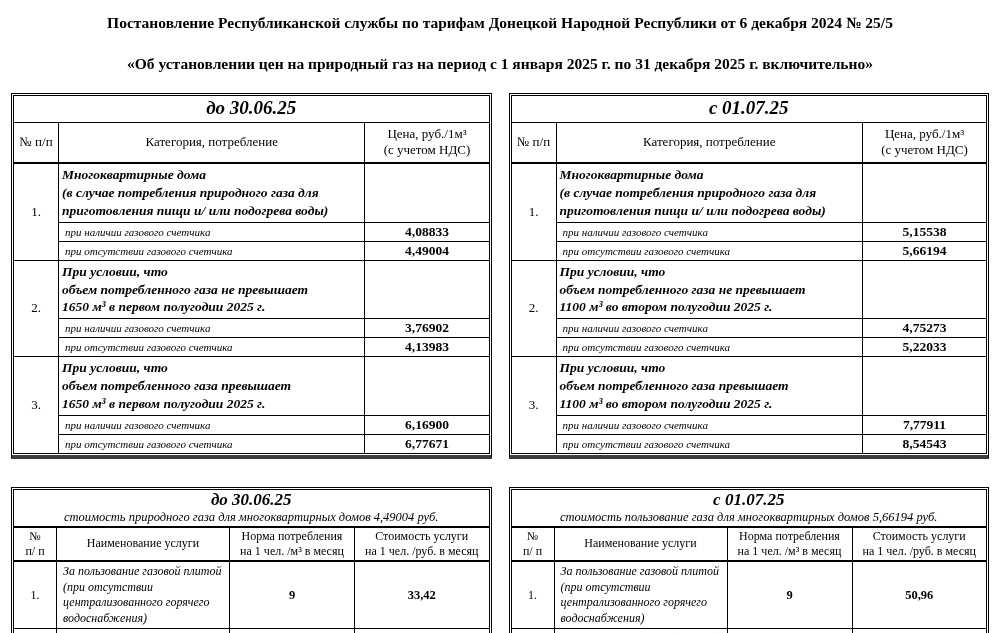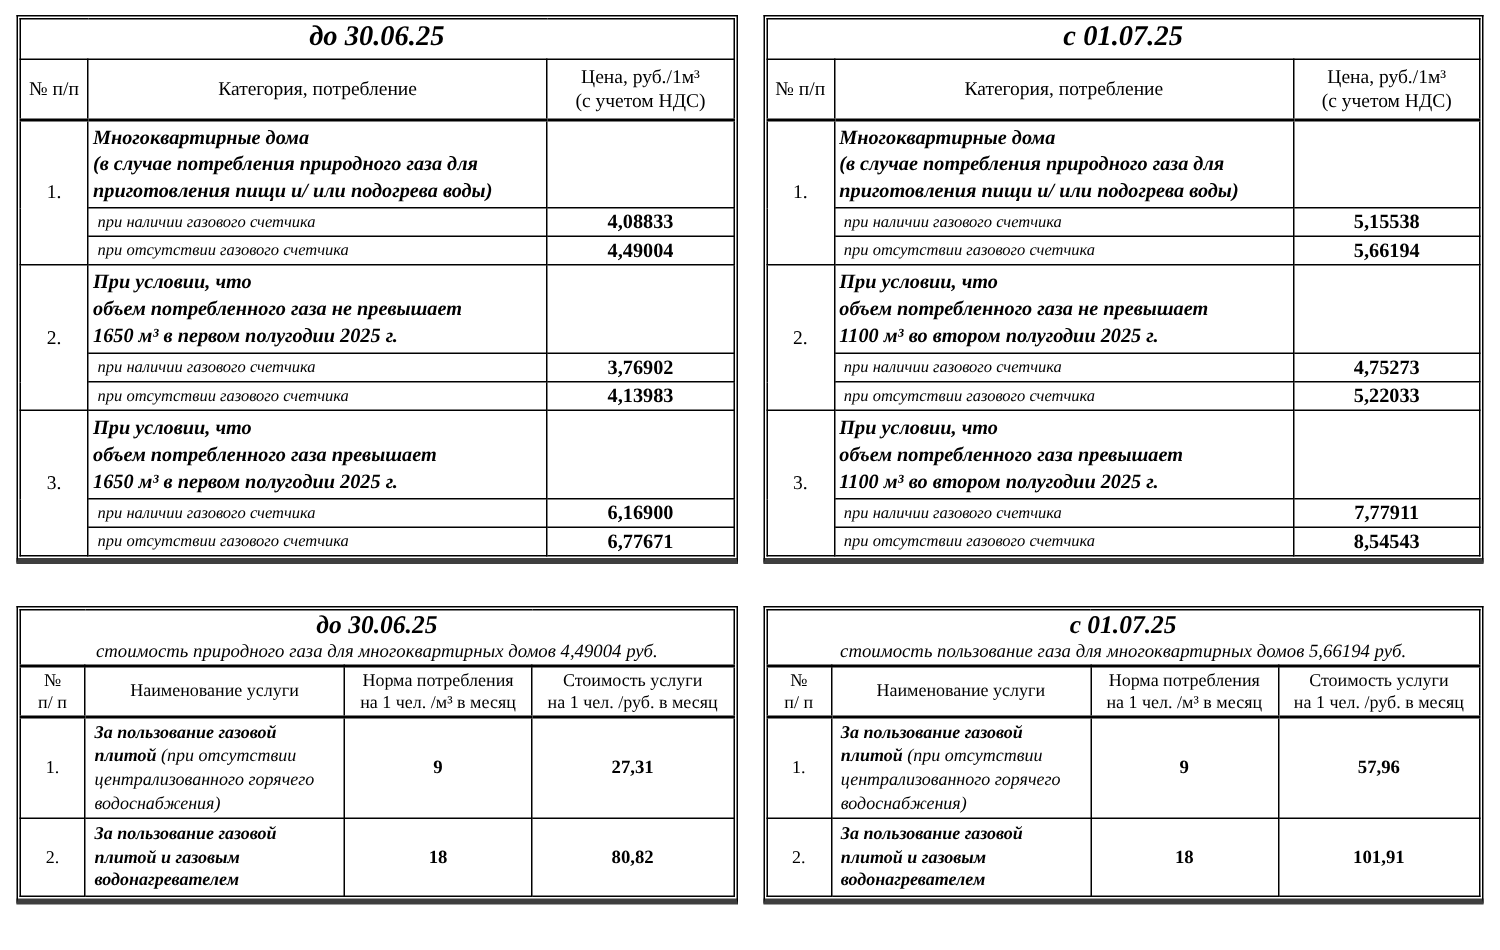--- a/index.html
+++ b/index.html
@@ -53,31 +53,33 @@
   .stab .s-titlecell { text-align: center; padding: 1px 2px; border-bottom: 2px solid #000; }
   .stab .s-period { font-style: italic; font-weight: bold; font-size: 17px; line-height: 1.1; }
   .stab .s-sub { font-style: italic; font-weight: normal; font-size: 12.5px; line-height: 1.2; }
   .stab .s-colhead th {
     font-weight: normal; font-size: 12px; text-align: center;
     line-height: 1.25; white-space: pre-line; height: 32px;
     border-bottom: 2px solid #000;
   }
   .stab .s-num { text-align: center; font-size: 12px; }
   .stab .s-name { font-size: 12px; line-height: 1.3; padding: 2px 6px; vertical-align: top; }
-  .stab .s-name .nb { font-weight: bold; font-style: italic; text-align: center; }
+  .stab .s-name .nb { font-weight: normal; font-style: italic; text-align: center; }
   .stab .s-name .nr { font-style: italic; }
   .stab .s-norm, .stab .s-cost { font-weight: bold; font-size: 12.5px; text-align: center; }
   .stab .r1 td { height: 58px; }
   .stab .r2 td { height: 46px; }
 </style>
 </head>
 <body>
 
 <div class="doc">
 
+  <div class="doc-title l1">Постановление Республиканской службы по тарифам Донецкой Народной Республики от 6 декабря 2024 № 25/5</div>
+  <div class="doc-title l2">«Об установлении цен на природный газ на период с 1 января 2025 г. по 31 декабря 2025 г. включительно»</div>
 
   <div class="tables-row">
 
     <div class="tbl-frame">
       <table class="ptab">
         <colgroup>
             <col style="width:45px">
             <col>
             <col style="width:124px">
           </colgroup>
@@ -240,21 +242,21 @@
 на 1 чел. /м³ в месяц</th>
             <th>Стоимость услуги
 на 1 чел. /руб. в месяц</th>
           </tr>
         </thead>
         <tbody>
           <tr class="r1">
             <td class="s-num">1.</td>
             <td class="s-name"><span class="nb">За пользование газовой плитой</span><span class="nr"> (при отсутствии централизованного горячего водоснабжения)</span></td>
             <td class="s-norm">9</td>
-            <td class="s-cost">27,31</td>
+            <td class="s-cost">33,42</td>
           </tr>
           <tr class="r2">
             <td class="s-num">2.</td>
             <td class="s-name"><span class="nb">За пользование газовой плитой и газовым водонагревателем</span><span class="nr"></span></td>
             <td class="s-norm">18</td>
             <td class="s-cost">80,82</td>
           </tr>
         </tbody>
       </table>
     </div>
@@ -282,21 +284,21 @@
 на 1 чел. /м³ в месяц</th>
             <th>Стоимость услуги
 на 1 чел. /руб. в месяц</th>
           </tr>
         </thead>
         <tbody>
           <tr class="r1">
             <td class="s-num">1.</td>
             <td class="s-name"><span class="nb">За пользование газовой плитой</span><span class="nr"> (при отсутствии централизованного горячего водоснабжения)</span></td>
             <td class="s-norm">9</td>
-            <td class="s-cost">57,96</td>
+            <td class="s-cost">50,96</td>
           </tr>
           <tr class="r2">
             <td class="s-num">2.</td>
             <td class="s-name"><span class="nb">За пользование газовой плитой и газовым водонагревателем</span><span class="nr"></span></td>
             <td class="s-norm">18</td>
             <td class="s-cost">101,91</td>
           </tr>
         </tbody>
       </table>
     </div>

